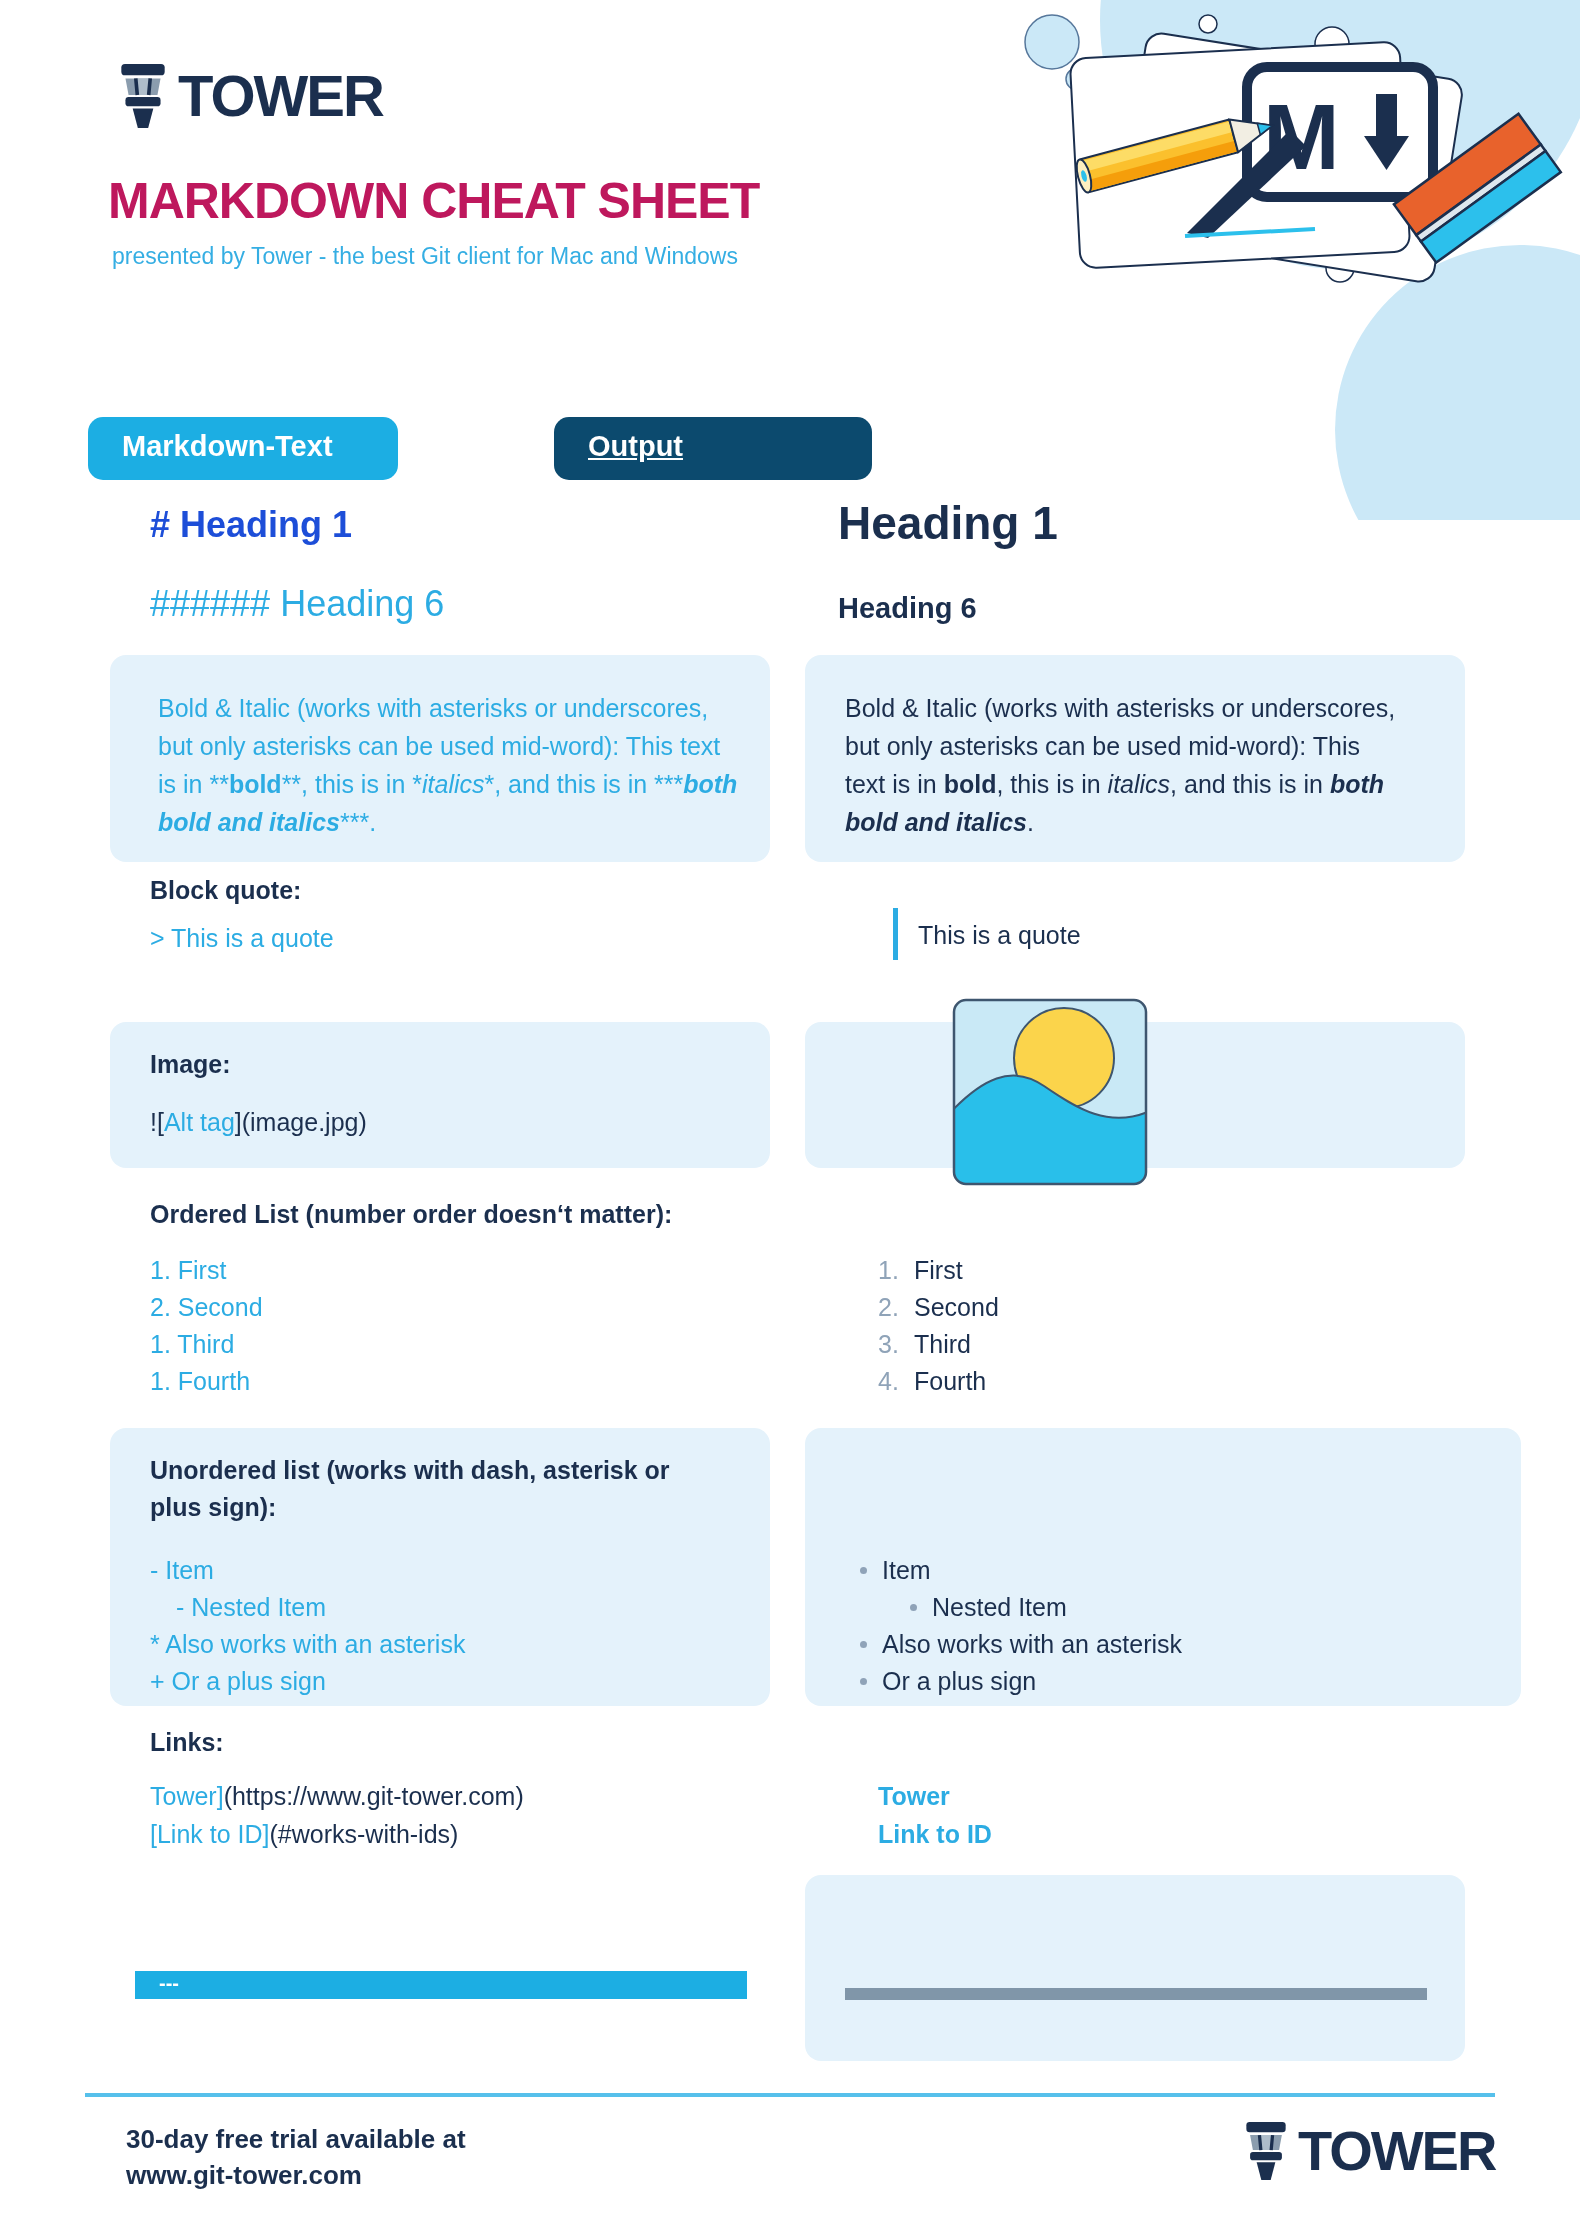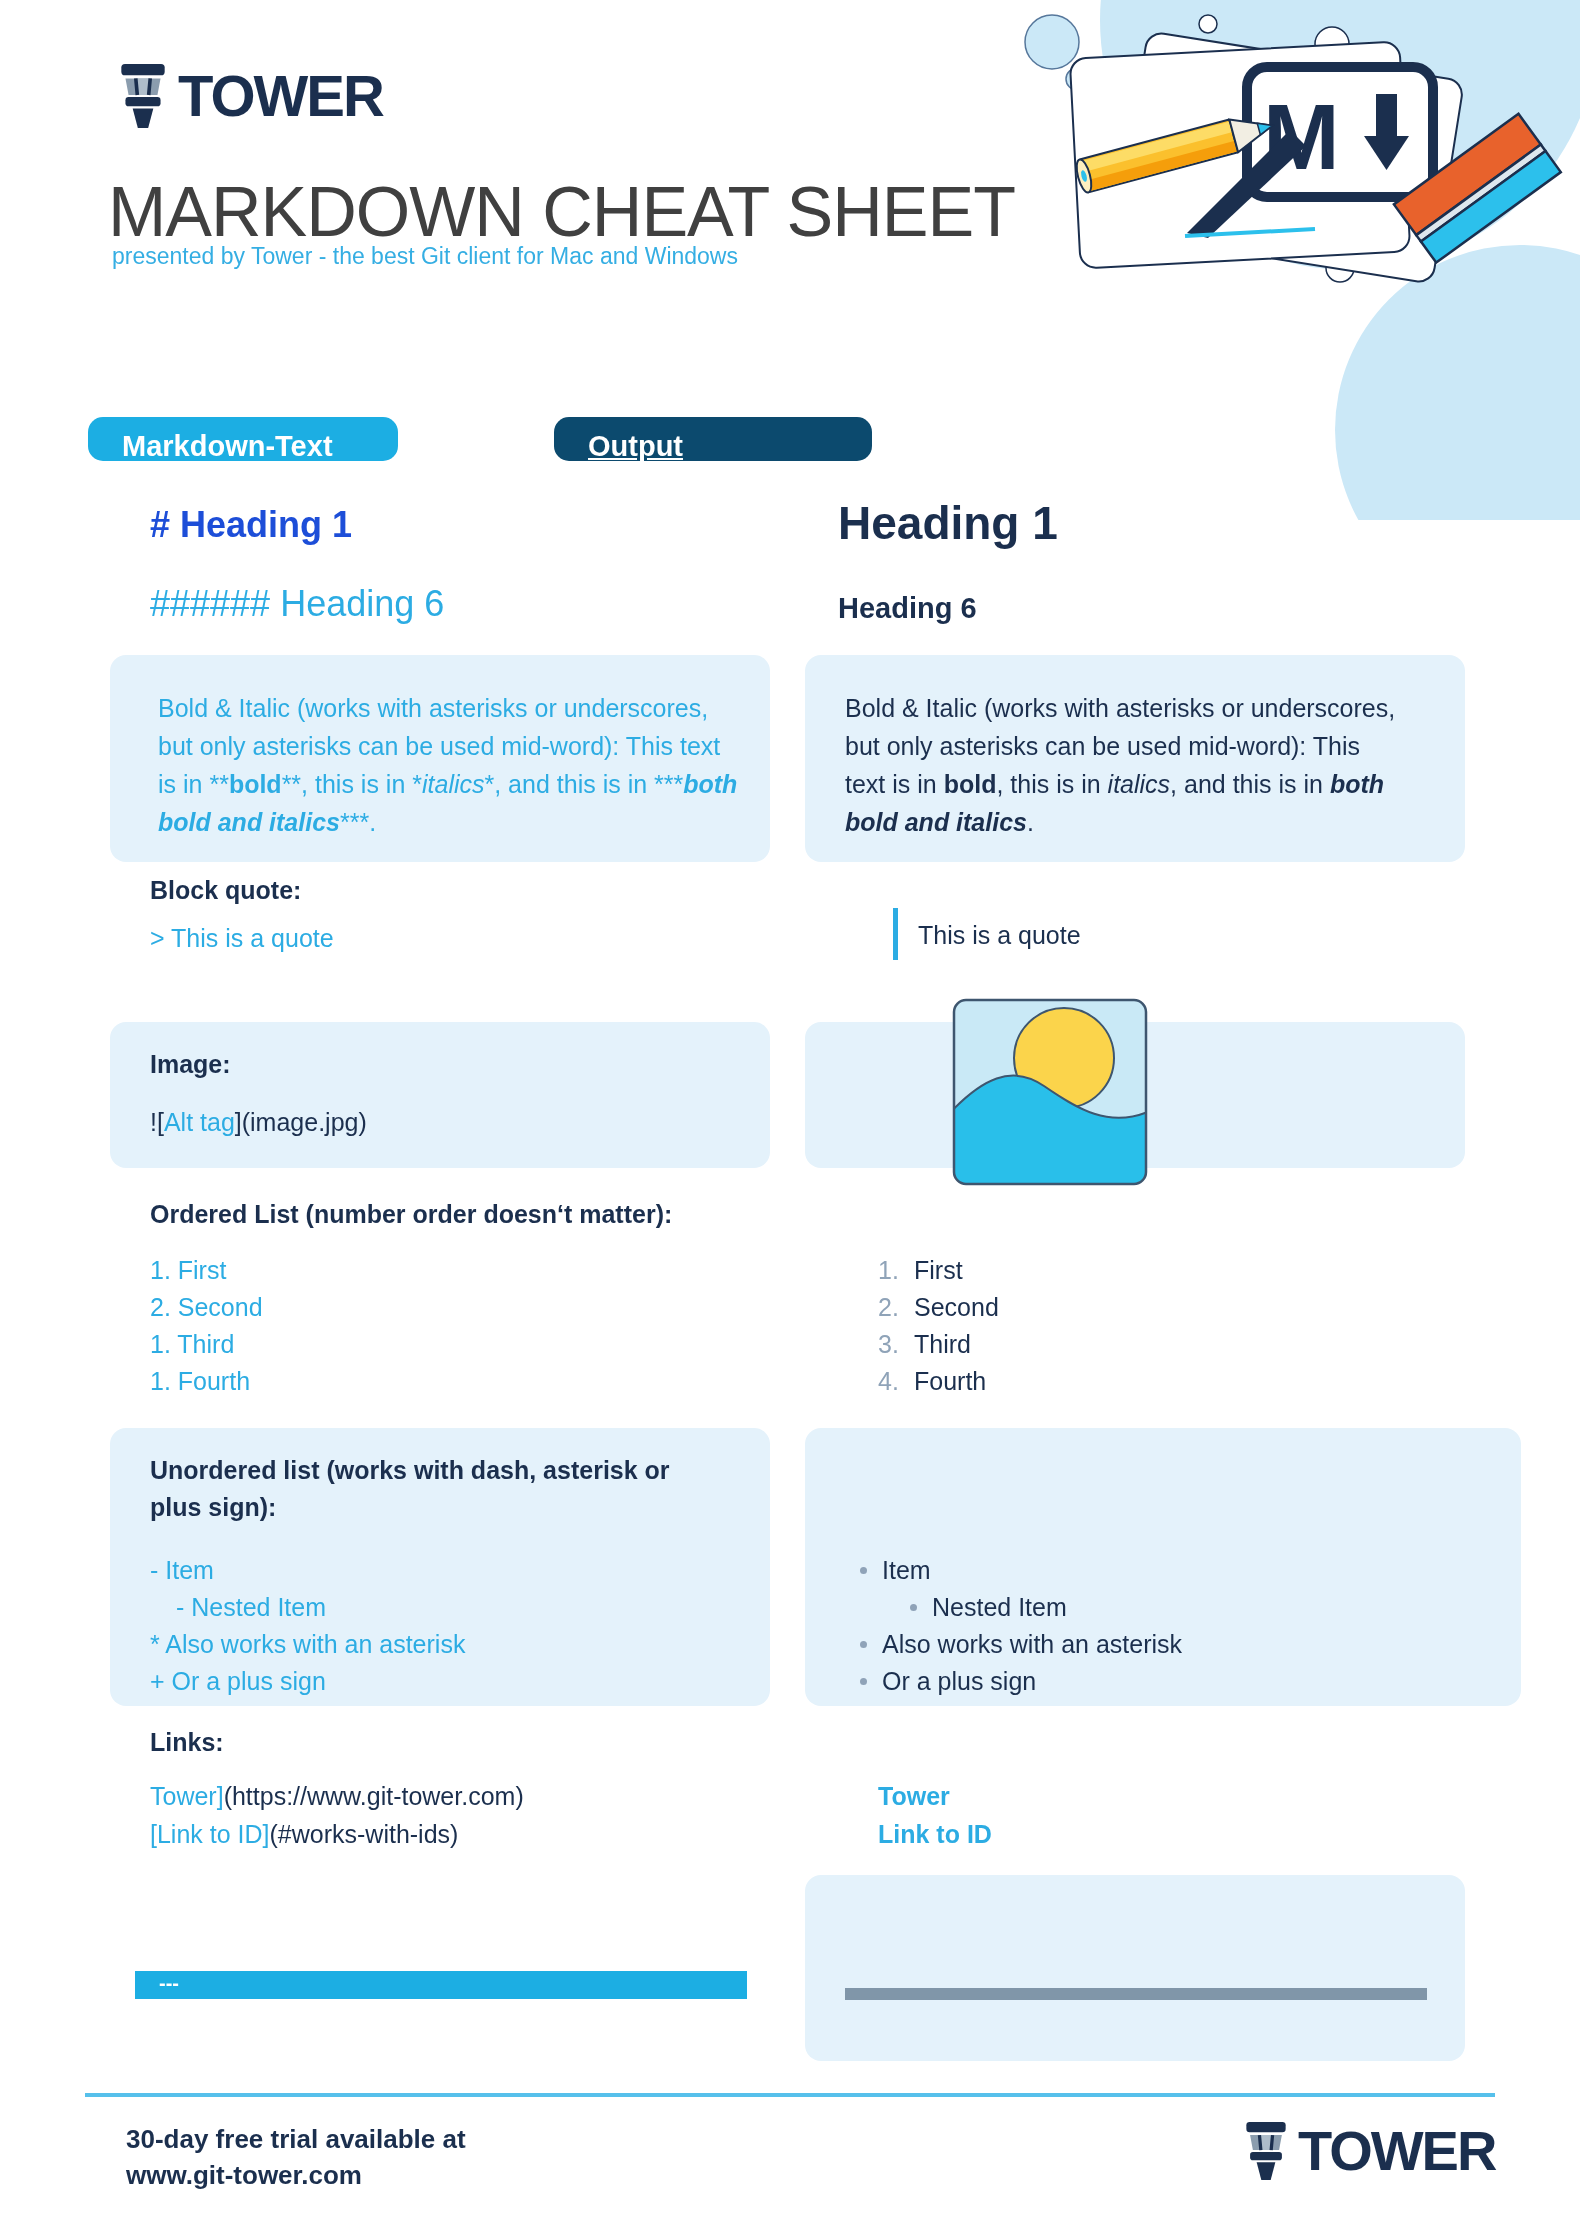--- a/index.html
+++ b/index.html
@@ -4,24 +4,24 @@
 <style>
   html,body{margin:0;padding:0;background:#fff;}
   .page{position:relative;width:1580px;height:2234px;background:#fff;overflow:hidden;
         font-family:"Liberation Sans",sans-serif;color:#1B2F4E;}
   .abs{position:absolute;}
   .navy{color:#1B2F4E;}
   .cyan{color:#2CACE3;}
   .brand{position:absolute;display:flex;align-items:center;gap:10px;}
   .brand-word{font-weight:800;font-size:58px;letter-spacing:-2px;color:#1B2F4E;}
   .brand-word.small{font-size:56px;}
-  .page-title{position:absolute;left:108px;top:172px;margin:0;font-size:70px;font-weight:400;
-              letter-spacing:-1px;color:#404040;}
+  .page-title{position:absolute;left:108px;top:172px;margin:0;font-size:50px;font-weight:700;
+              letter-spacing:-1px;color:#be185d;}
   .subtitle{position:absolute;left:112px;top:243px;font-size:23px;font-weight:500;color:#35AEE3;}
-  .pill{position:absolute;height:44px;border-radius:15px;box-sizing:border-box;padding-left:34px;
+  .pill{position:absolute;height:63px;border-radius:15px;box-sizing:border-box;padding-left:34px;
         color:#fff;font-size:29px;font-weight:700;line-height:59px;}
   .pill-md{left:88px;top:417px;width:310px;background:#1CAEE3;}
   .pill-out{left:554px;top:417px;width:318px;background:#0c4a6e;text-decoration:underline;}
   .md-h1{position:absolute;left:150px;top:504px;font-size:36px;font-weight:700;color:#1d4ed8;}
   .md-h6{position:absolute;left:150px;top:583px;font-size:36px;font-weight:500;color:#2CACE3;}
   .out-h1{position:absolute;left:838px;top:496px;font-size:46px;font-weight:800;color:#1B2F4E;}
   .out-h6{position:absolute;left:838px;top:592px;font-size:29px;font-weight:800;color:#1B2F4E;}
   .block{position:absolute;background:#E4F2FB;border-radius:16px;}
   .bi-p{margin:8px;padding:26px 18px 0 40px;font-size:25px;line-height:38px;}
   .bi-p b{font-weight:700;}

